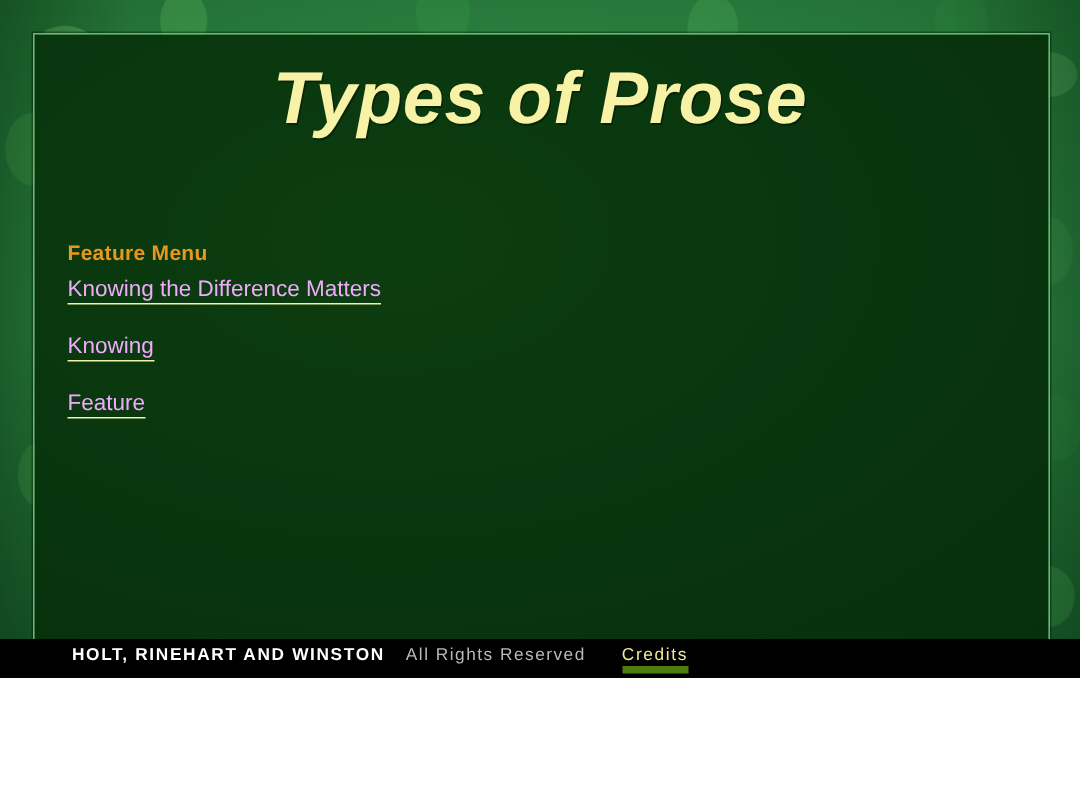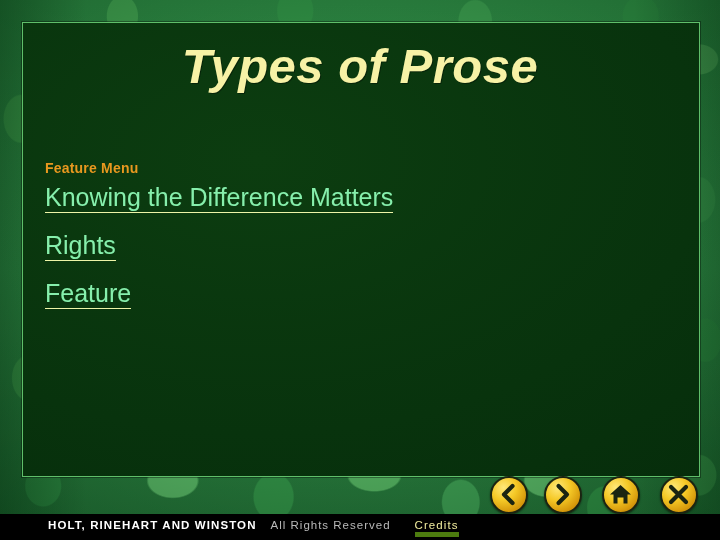--- a/index.html
+++ b/index.html
@@ -8,21 +8,21 @@
     width: 720px;
     height: 540px;
     overflow: hidden;
     font-family: "Liberation Sans", sans-serif;
   }
 
   
   .slide {
     position: relative;
     width: 720px;
-    height: 540px;
+    height: 452px;
     background: #1f6b33;
     overflow: hidden;
   }
 
   
   .foliage {
     position: absolute;
     inset: 0;
     background-color: #2c8240;
     background-image:
@@ -113,22 +113,22 @@
     top: 185px;
     right: 40px;
     list-style: none;
   }
   .menu-item {
     margin-bottom: 20px;
     line-height: 1;
   }
   .menu-link {
     display: inline-block;
-    font-size: 25px;
-    color: #86efac;
+    font-size: 15px;
+    color: #f0abfc;
     text-decoration: none;
     border-bottom: 1.5px solid #eef5a8;
     padding-bottom: 2px;
     cursor: pointer;
     white-space: nowrap;
   }
 
   
 
   
@@ -225,21 +225,21 @@
 
   <div class="slide-title">Types of Prose</div>
 
   <div class="feature-menu-label">Feature Menu</div>
 
   <ul class="menu-list">
     <li class="menu-item">
       <a class="menu-link">Knowing the Difference Matters</a>
     </li>
     <li class="menu-item">
-      <a class="menu-link">Rights</a>
+      <a class="menu-link">Knowing</a>
     </li>
     <li class="menu-item">
       <a class="menu-link">Feature</a>
     </li>
   </ul>
 
   <div class="nav-bar">
 
     <div class="nav-btn nav-btn-prev">
       <div class="nav-circle">

